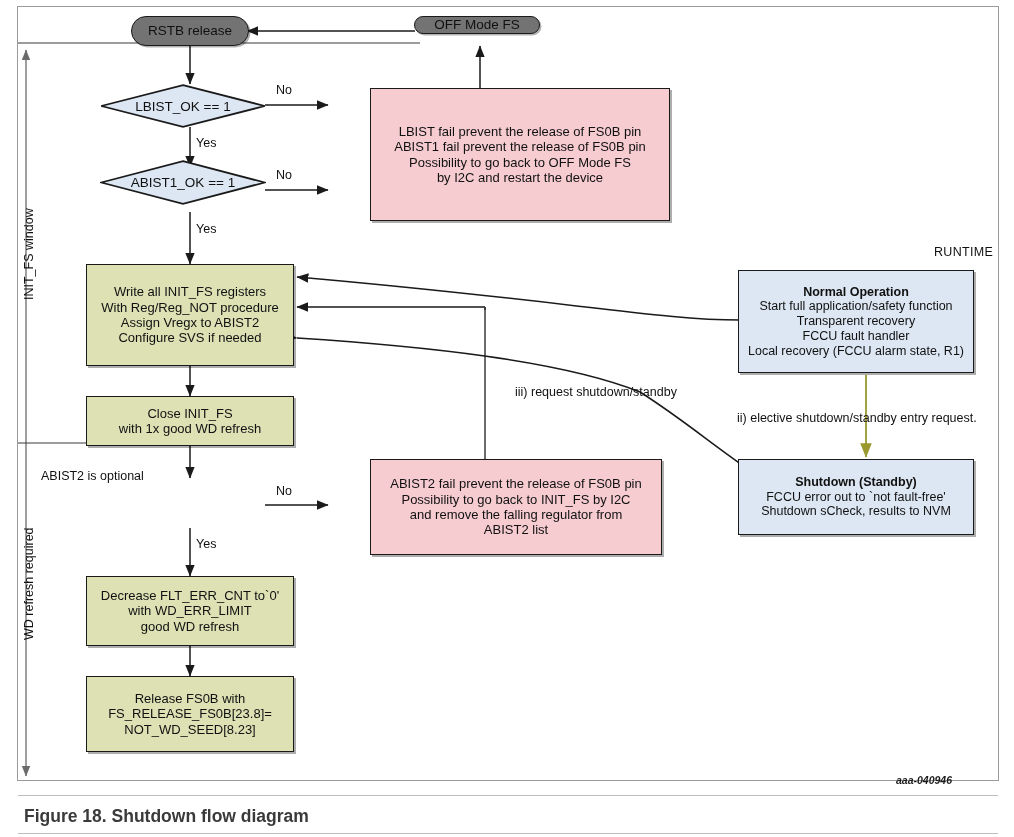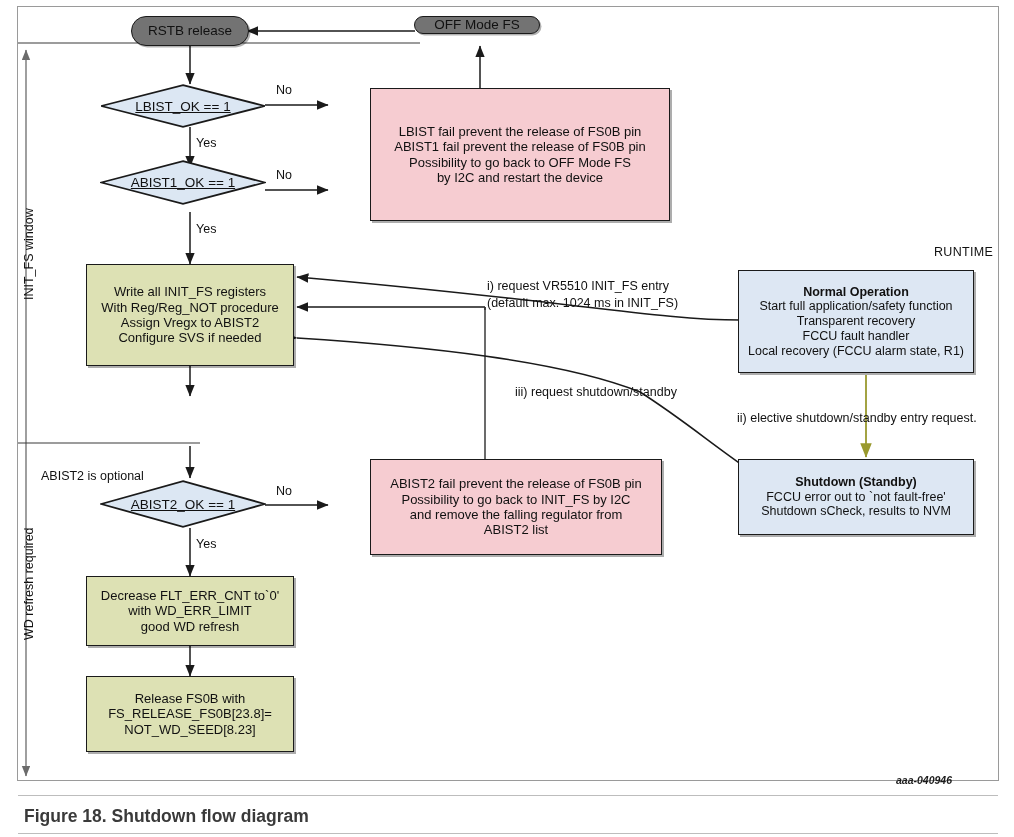--- a/index.html
+++ b/index.html
@@ -10,21 +10,21 @@
 
   svg.layer{position:absolute;left:0;top:0;width:1014px;height:837px;pointer-events:none;}
 
   .node{position:absolute;box-sizing:border-box;display:flex;align-items:center;justify-content:center;text-align:center;}
   .node .txt{line-height:1.18;padding:0 4px;}
 
   .term{background:#737373;border:1.6px solid #1a1a1a;border-radius:15px;font-size:13.5px;color:#111;
         box-shadow:1.5px 1.5px 0 rgba(0,0,0,0.30);}
 
   .dec{background:#dce7f3;font-size:13.5px;color:#111;}
-  .dec .dtxt{position:relative;z-index:2;text-decoration:underline;}
+  .dec .dtxt{position:relative;z-index:2;}
   .dec-shape{position:absolute;left:0;top:0;width:100%;height:100%;}
 
   .proc-green{background:#dde1b4;border:1.8px solid #1a1a1a;font-size:13px;color:#111;
         box-shadow:2px 2px 0 rgba(0,0,0,0.32);}
   .proc-pink{background:#f6ccd1;border:1.8px solid #1a1a1a;font-size:13px;color:#111;
         box-shadow:2px 2px 0 rgba(0,0,0,0.32);margin-left:40px;}
   .proc-blue{background:#dde7f3;border:1.8px solid #1a1a1a;font-size:12.5px;color:#111;
         box-shadow:2px 2px 0 rgba(0,0,0,0.32);}
   .proc-blue b{font-weight:bold;}
 
@@ -122,31 +122,28 @@
     <span class="dtxt">LBIST_OK == 1</span>
   </div>
 
   <div class="node dec" style="left:100px;top:160px;width:166px;height:45px;background:transparent;">
     <svg class="dec-shape" viewBox="0 0 166 45" preserveAspectRatio="none">
       <polygon points="83,1.2 164.8,22.5 83,43.8 1.2,22.5" fill="#dce7f3" stroke="#1a1a1a" stroke-width="1.8"></polygon>
     </svg>
     <span class="dtxt">ABIST1_OK == 1</span>
   </div>
 
-  <div class="node dec" style="left:100px;top:480px;width:166px;height:48px;background:transparent;">
-    <svg class="dec-shape" viewBox="0 0 166 48" preserveAspectRatio="none">
-      <polygon points="83,1.2 164.8,24 83,46.8 1.2,24" fill="#dce7f3" stroke="#1a1a1a" stroke-width="1.8"></polygon>
-    </svg>
-    <span class="dtxt">ABIST2_OK == 1</span>
-  </div>
 
   <div class="node proc-green" style="left:86px;top:264px;width:208px;height:102px;">
     <span class="txt">Write all INIT_FS registers<br>With Reg/Reg_NOT procedure<br>Assign  Vregx to ABIST2<br>Configure SVS if needed</span>
   </div>
 
+  <div class="node proc-green" style="left:86px;top:396px;width:208px;height:50px;">
+    <span class="txt">Close INIT_FS<br>with 1x good WD refresh</span>
+  </div>
 
   <div class="node proc-green" style="left:86px;top:576px;width:208px;height:70px;">
     <span class="txt">Decrease FLT_ERR_CNT to`0'<br>with WD_ERR_LIMIT<br>good WD refresh</span>
   </div>
 
   <div class="node proc-green" style="left:86px;top:676px;width:208px;height:76px;">
     <span class="txt">Release FS0B with<br>FS_RELEASE_FS0B[23.8]=<br>NOT_WD_SEED[8.23]</span>
   </div>
 
   <div class="node proc-pink" style="left:330px;top:88px;width:300px;height:133px;">
@@ -165,21 +162,20 @@
     <span class="txt"><b>Shutdown (Standby)</b><br>FCCU error out to `not fault-free'<br>Shutdown sCheck, results to NVM</span>
   </div>
 
   <span class="lbl" style="left:276px;top:83px;">No</span>
   <span class="lbl" style="left:196px;top:136px;">Yes</span>
   <span class="lbl" style="left:276px;top:168px;">No</span>
   <span class="lbl" style="left:196px;top:222px;">Yes</span>
   <span class="lbl" style="left:276px;top:484px;">No</span>
   <span class="lbl" style="left:196px;top:537px;">Yes</span>
 
-  <span class="lbl" style="left:487px;top:278px;line-height:1.35;">i) request VR5510 INIT_FS entry<br>(default max. 1024 ms in INIT_FS)</span>
 
   <span class="lbl" style="left:515px;top:385px;">iii) request shutdown/standby</span>
 
   <span class="lbl" style="left:737px;top:411px;">ii) elective shutdown/standby entry request.</span>
 
   <span class="lbl" style="left:41px;top:469px;">ABIST2 is optional</span>
 
   <span class="runtime" style="left:934px;top:245px;">RUNTIME</span>
 
   <span class="vlabel" style="left:22px;top:300px;">INIT_FS window</span>

